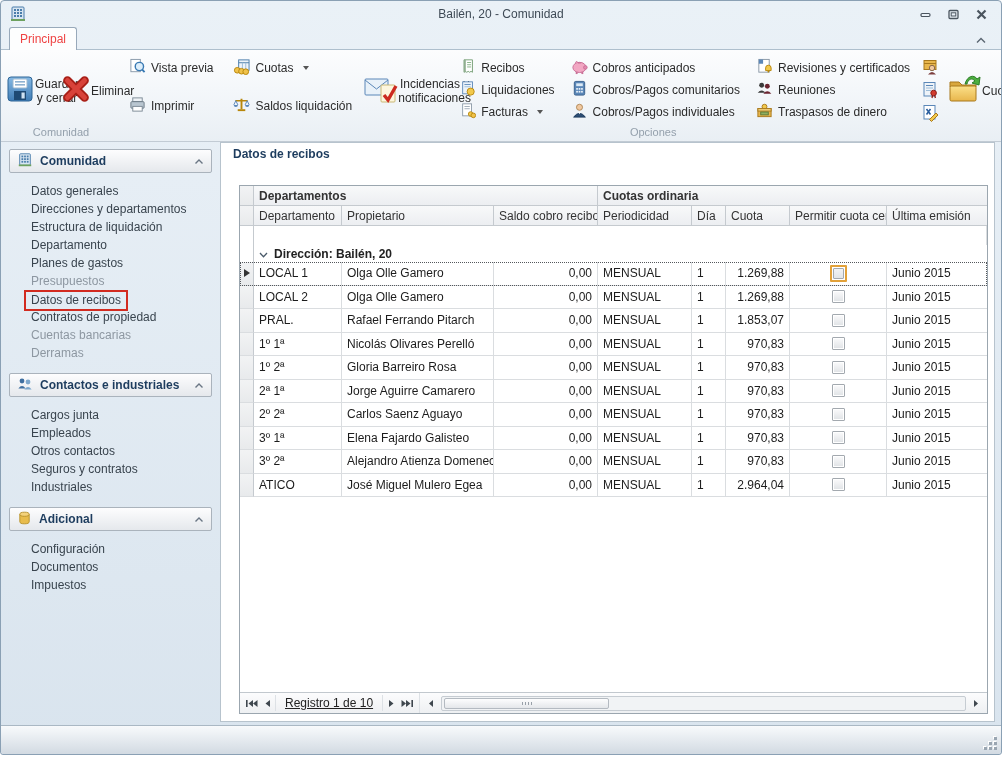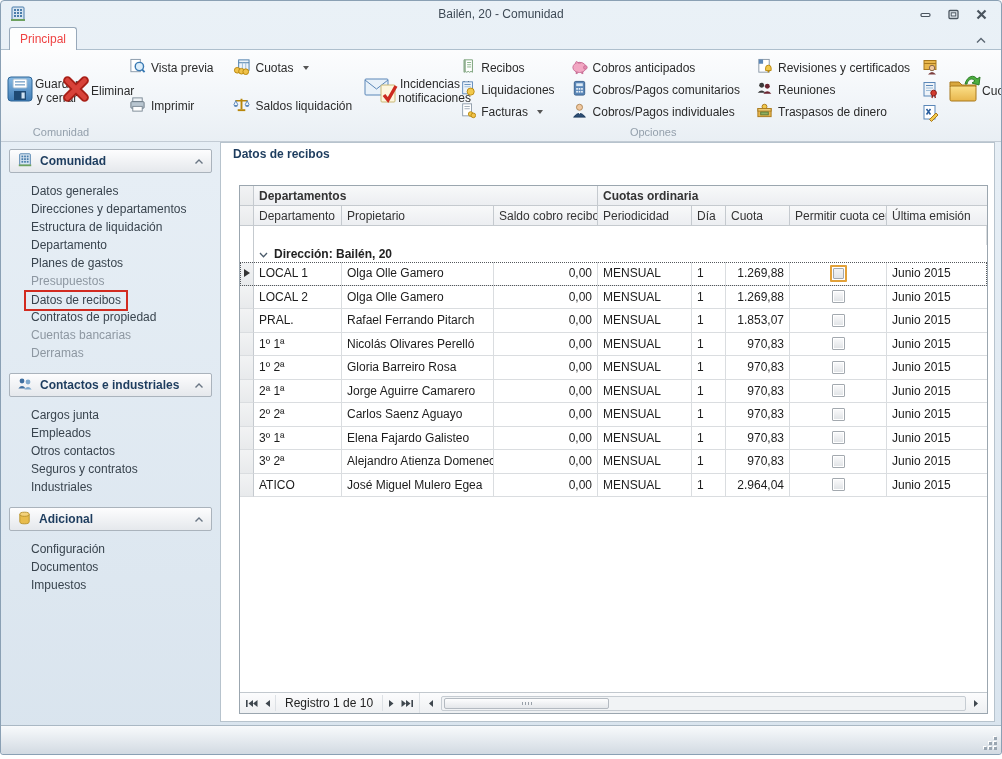--- a/index.html
+++ b/index.html
@@ -88,21 +88,21 @@
   .r-data.focused::after{content:"";position:absolute;inset:0;border:1px dotted #55585c;pointer-events:none;}
   .row-arrow{width:0;height:0;border-left:6px solid #333;border-top:4px solid transparent;
     border-bottom:4px solid transparent;}
   .cb{width:11px;height:11px;border:1px solid #a3a9af;border-radius:1px;
     background:linear-gradient(#fbfbfc,#dfe2e5);box-shadow:inset 0 0 0 1px #fff;}
   .cbfocus{display:inline-flex;border:2px solid #e2a139;background:#fff;padding:1px;border-radius:1px;}
   .cbfocus .cb{width:9px;height:9px;box-shadow:none;background:linear-gradient(#f2f3f4,#e2e5e8);}
   .gfiller{flex:1;background:#fff;}
   
   .gridnav{height:20px;flex:0 0 20px;border-top:1px solid #c2c8ce;
-    background:linear-gradient(#fcfcfd,#eef0f2);display:flex;align-items:center;padding:0 3px;}
+    background:linear-gradient(#fcfcfd,#eef0f2);display:flex;align-items:center;padding:0 3px;text-decoration:underline;}
   .navbtn{width:16px;height:16px;display:flex;align-items:center;justify-content:center;cursor:default;}
   .navlabel{padding:0 9px;color:#222;border-left:1px solid #dde1e5;border-right:1px solid #dde1e5;
     height:16px;line-height:16px;}
   .hscroll{flex:1;display:flex;align-items:center;align-self:stretch;margin-left:4px;
     border-left:1px solid #dde1e5;padding-left:3px;gap:2px;}
   .track{flex:1;height:15px;background:#f1f3f5;border:1px solid #c6ccd2;border-radius:2px;
     position:relative;box-sizing:border-box;}
   .thumb{position:absolute;left:2px;top:1px;bottom:1px;width:165px;
     background:linear-gradient(#fdfdfe,#e4e7ea);border:1px solid #b4bac1;border-radius:2px;box-sizing:border-box;}
   .thumb::after{content:"";position:absolute;left:50%;top:3px;bottom:3px;width:11px;margin-left:-5px;

